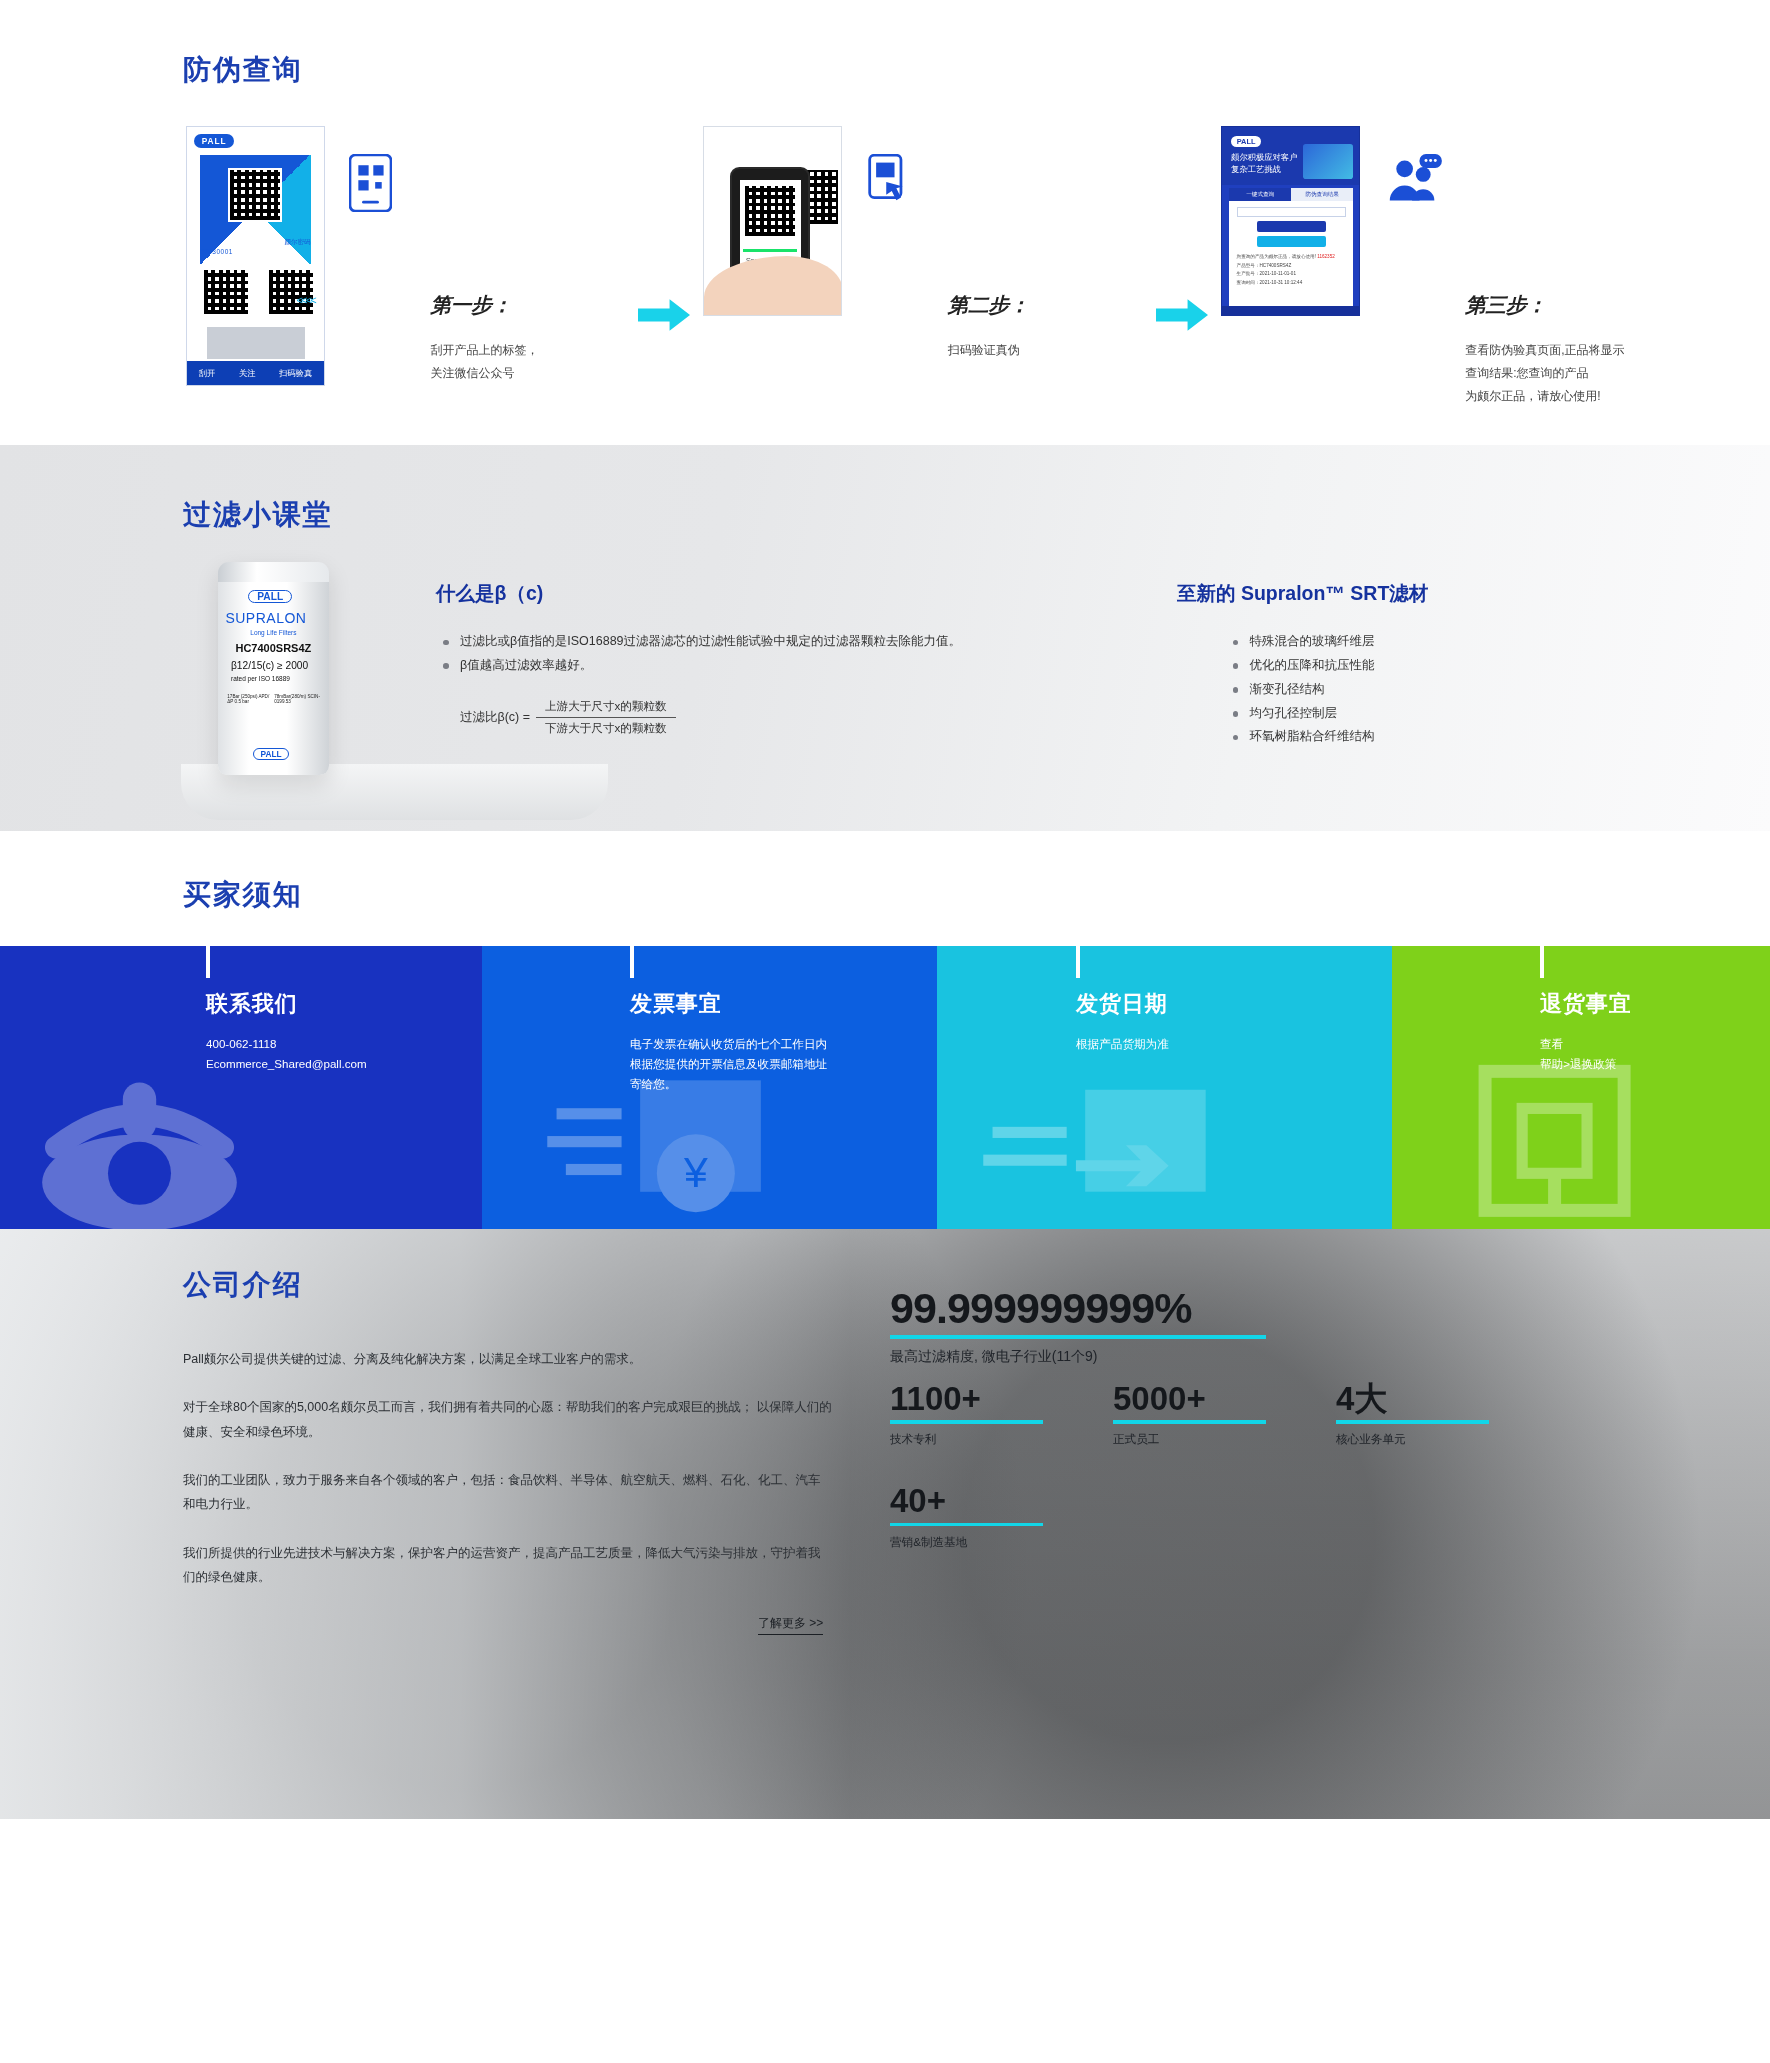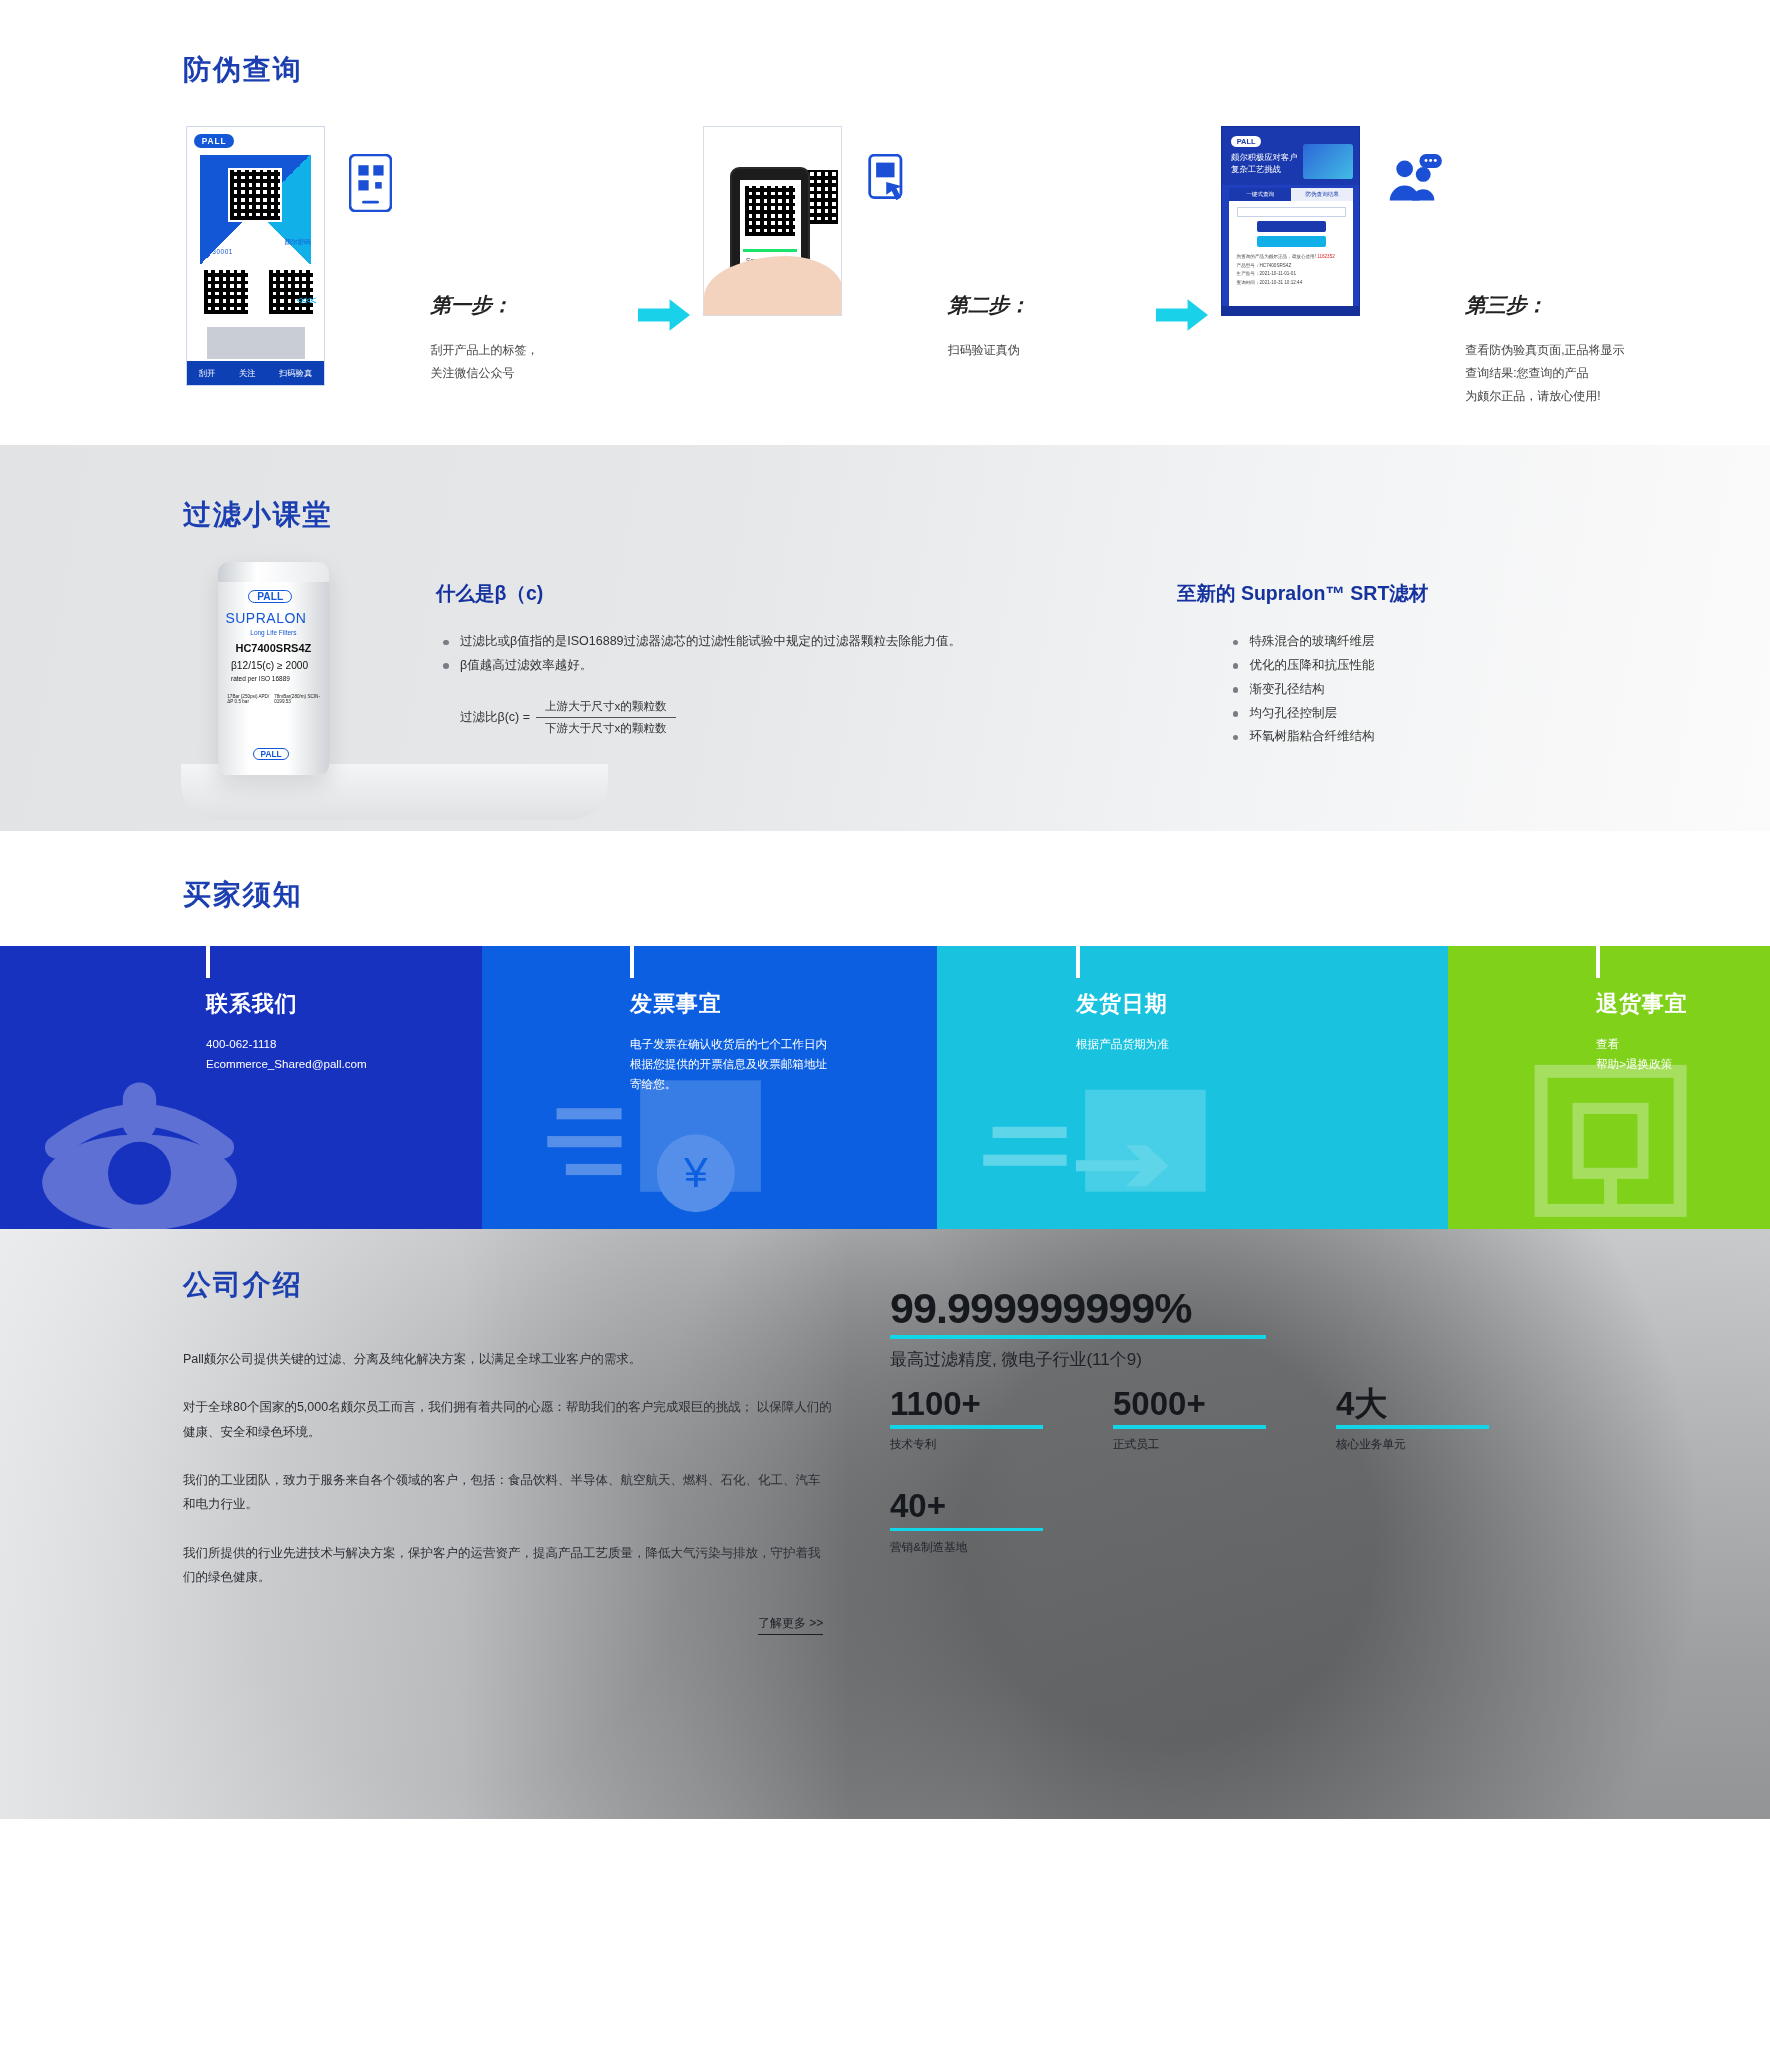--- a/index.html
+++ b/index.html
@@ -191,21 +191,21 @@
   
   .sec-buyer { background:#fff; padding:45px 0 32px 183px;}
   .bands { display:flex; width:100%; height:283px; }
   .band { position:relative; overflow:hidden; color:#fff; }
   .band .bar { position:absolute; left:0; top:0; width:3.7px; height:32px; background:#fff; }
   .band .b-inner { position:relative; z-index:3; padding:43px 0 0 0; }
   .band h3 { margin:0 0 15px 0; font-size:22px; font-weight:bold; letter-spacing:0.9px; }
   .band p { margin:0; font-size:11.6px; line-height:1.75; }
   .band-1 { width:482px; background:#1832c0; padding-left:206px; }
   .band-2 { width:455px; background:#0c5fe0; padding-left:148px; }
-  .band-3 { width:511px; background:#19c3e0; padding-left:139px; }
+  .band-3 { width:455px; background:#19c3e0; padding-left:139px; }
   .band-4 { flex:1; background:#7fd11a; padding-left:148px; }
   .band .ghost {
     position:absolute; z-index:1; opacity:.30; pointer-events:none;
   }
 
   
   .sec-company {
     position:relative; height:590px; overflow:hidden;
     background:#9aa0a6;
   }
@@ -219,21 +219,21 @@
   }
   .company-veil { position:absolute; inset:0; background:linear-gradient(90deg,rgba(235,237,239,.92) 0%,rgba(226,229,232,.72) 26%,rgba(150,155,161,.35) 48%,rgba(150,155,161,.25) 100%); }
   .company-inner { position:relative; z-index:3; display:flex; padding-top:37px; }
   .comp-left { width:890px; padding-left:183px; }
   .comp-left h2 { margin:0 0 43px 0; font-size:28px; color:#1b3fb0; font-weight:bold; letter-spacing:1.9px; }
   .comp-left p { margin:0 0 24px 0; font-size:12.5px; line-height:1.95; color:#2b2f34; max-width:649px;}
   .more-link { display:inline-block; margin-left:575px; font-size:12px; color:#1b1f24; border-bottom:0.9px solid #1b1f24; padding-bottom:1.9px;}
   .comp-right { flex:1; padding-top:20.4px; }
   .stat-big .num { font-size:43px; font-weight:bold; color:#15181c; letter-spacing:-0.9px; line-height:1.05;}
   .stat-big .ul { height:3.7px; background:#12d6e8; width:376px; margin:3.7px 0 9.3px 0;}
-  .stat-big .cap { font-size:17px; color:#20242a; }
+  .stat-big .cap { font-size:14px; color:#20242a; }
   .stat-grid { display:flex; flex-wrap:wrap; margin-top:16px; }
   .stat { width:223px; margin-bottom:37px; }
   .stat .num { font-size:33px; font-weight:bold; color:#15181c; line-height:1.05;}
   .stat .ul { height:3.7px; background:#12d6e8; width:153px; margin:3.7px 0 8.3px 0;}
   .stat .cap { font-size:11.6px; color:#20242a; }
 </style>
 </head>
 <body>
 
 <div class="page">

